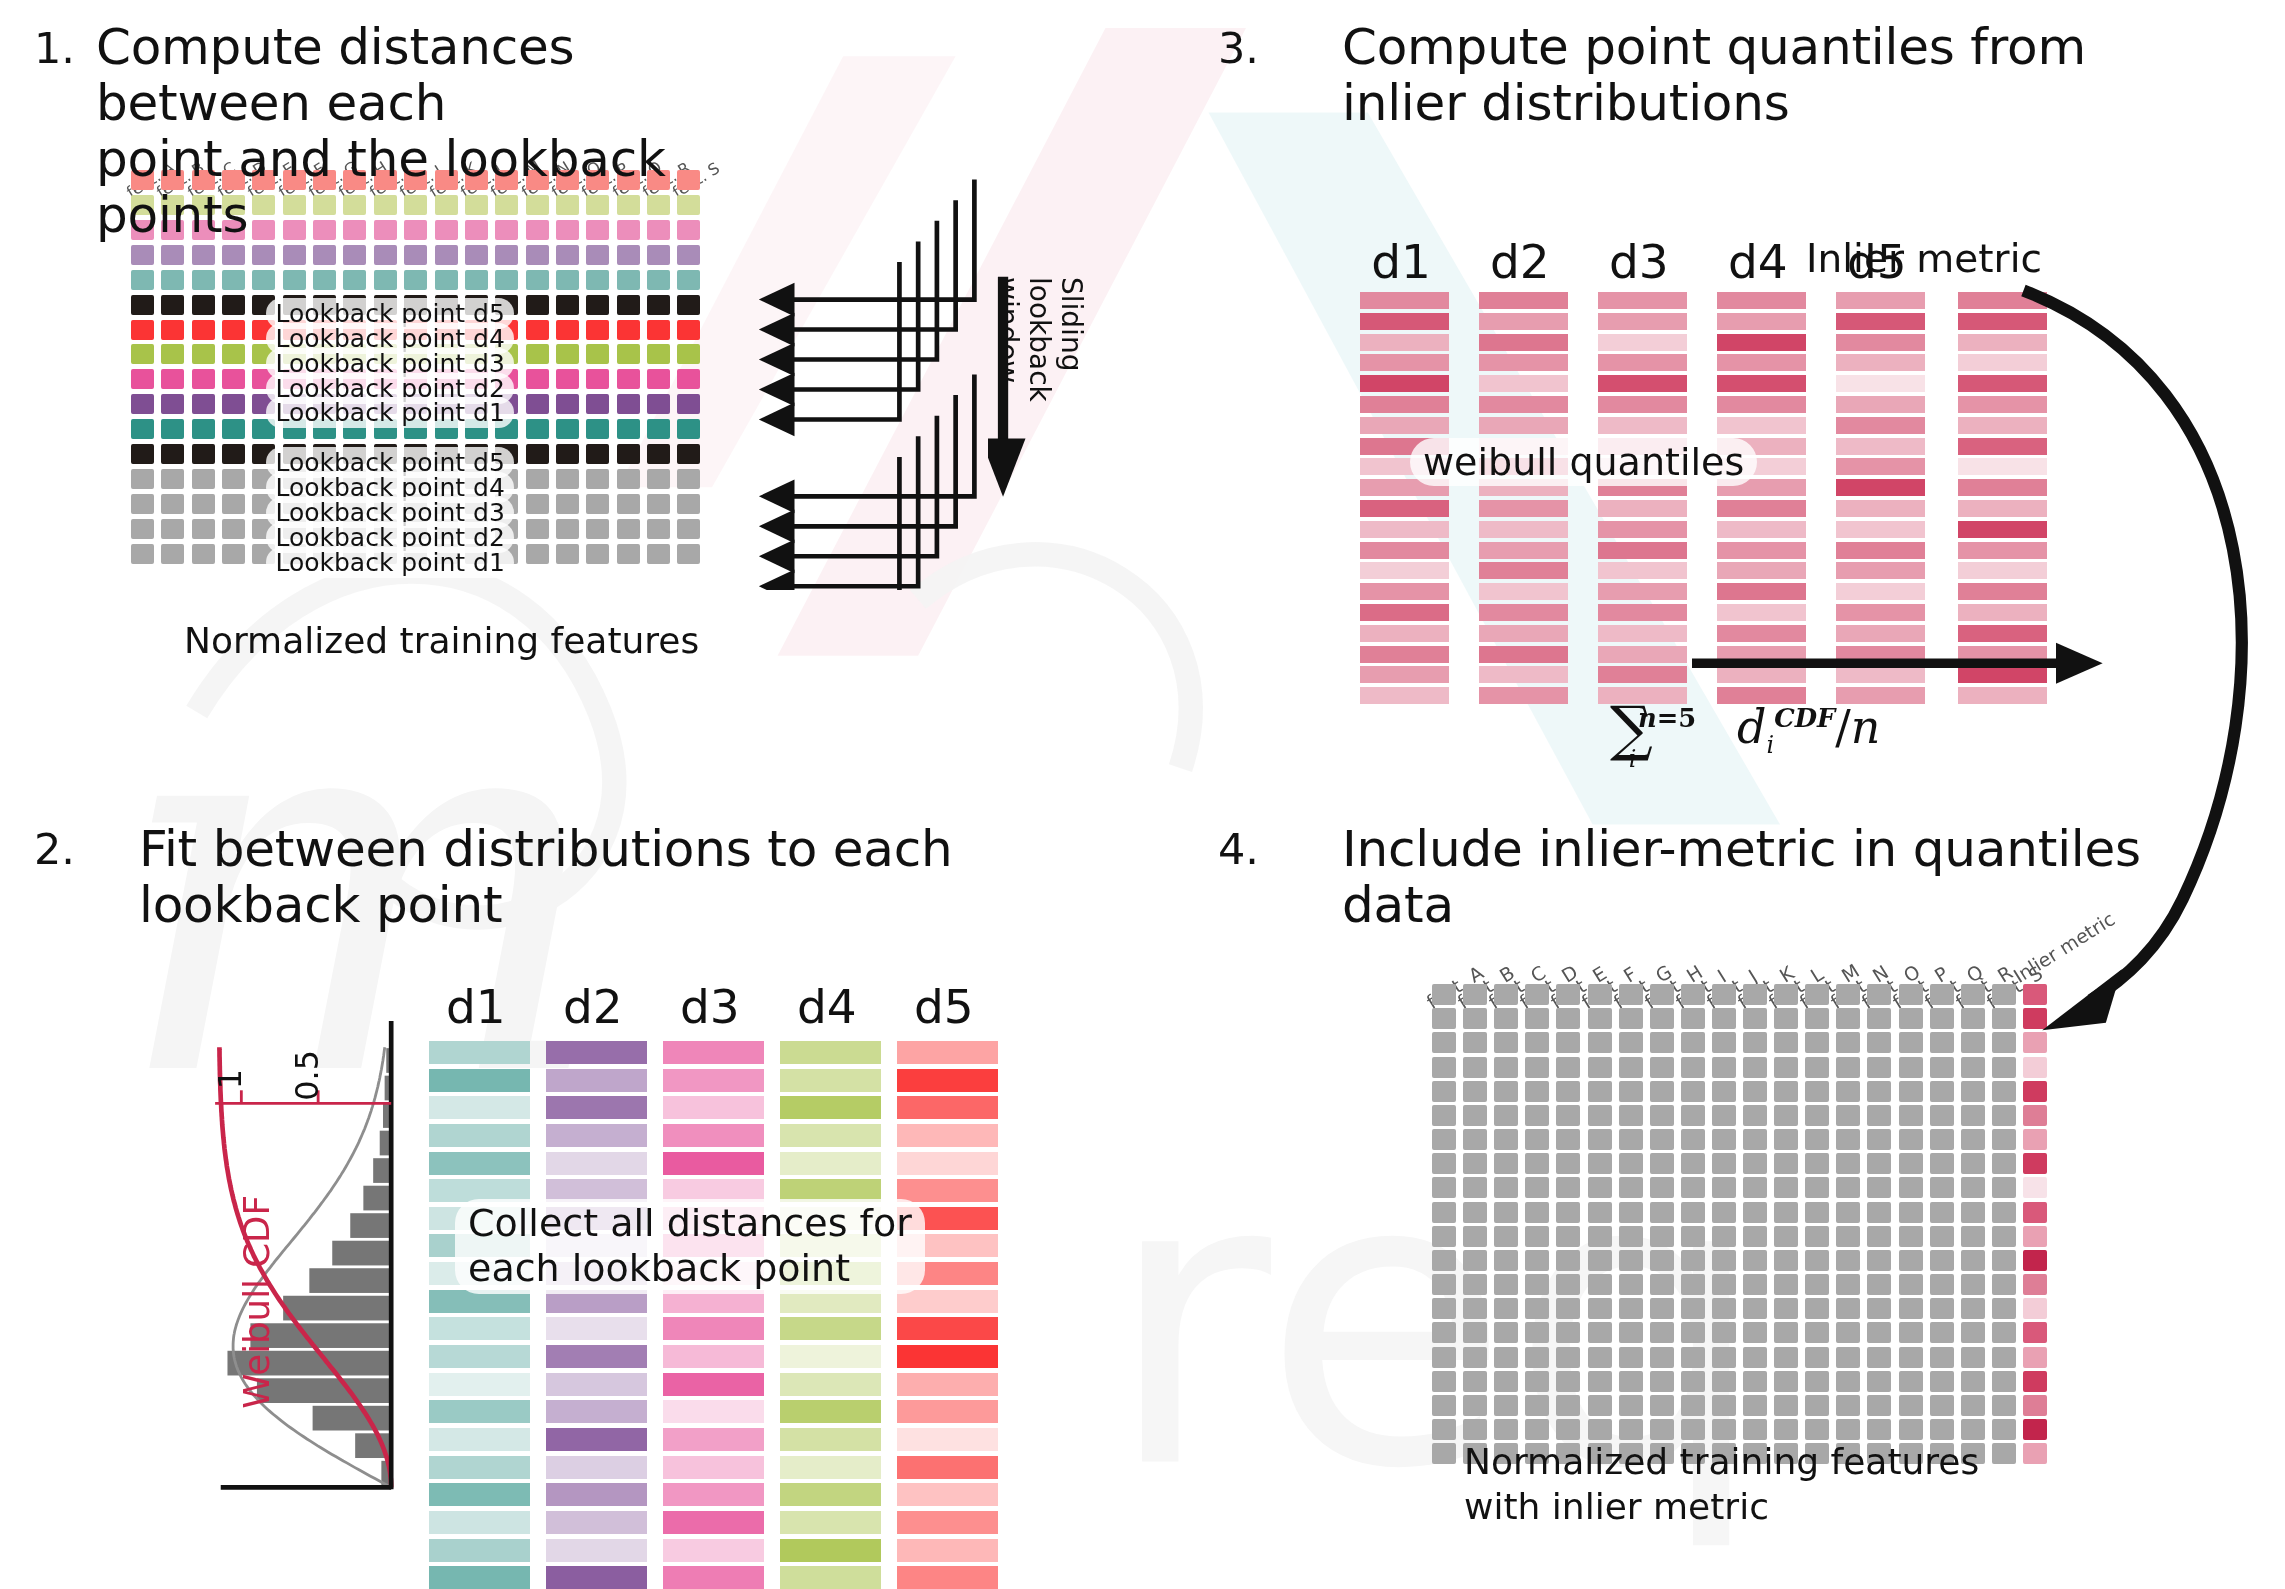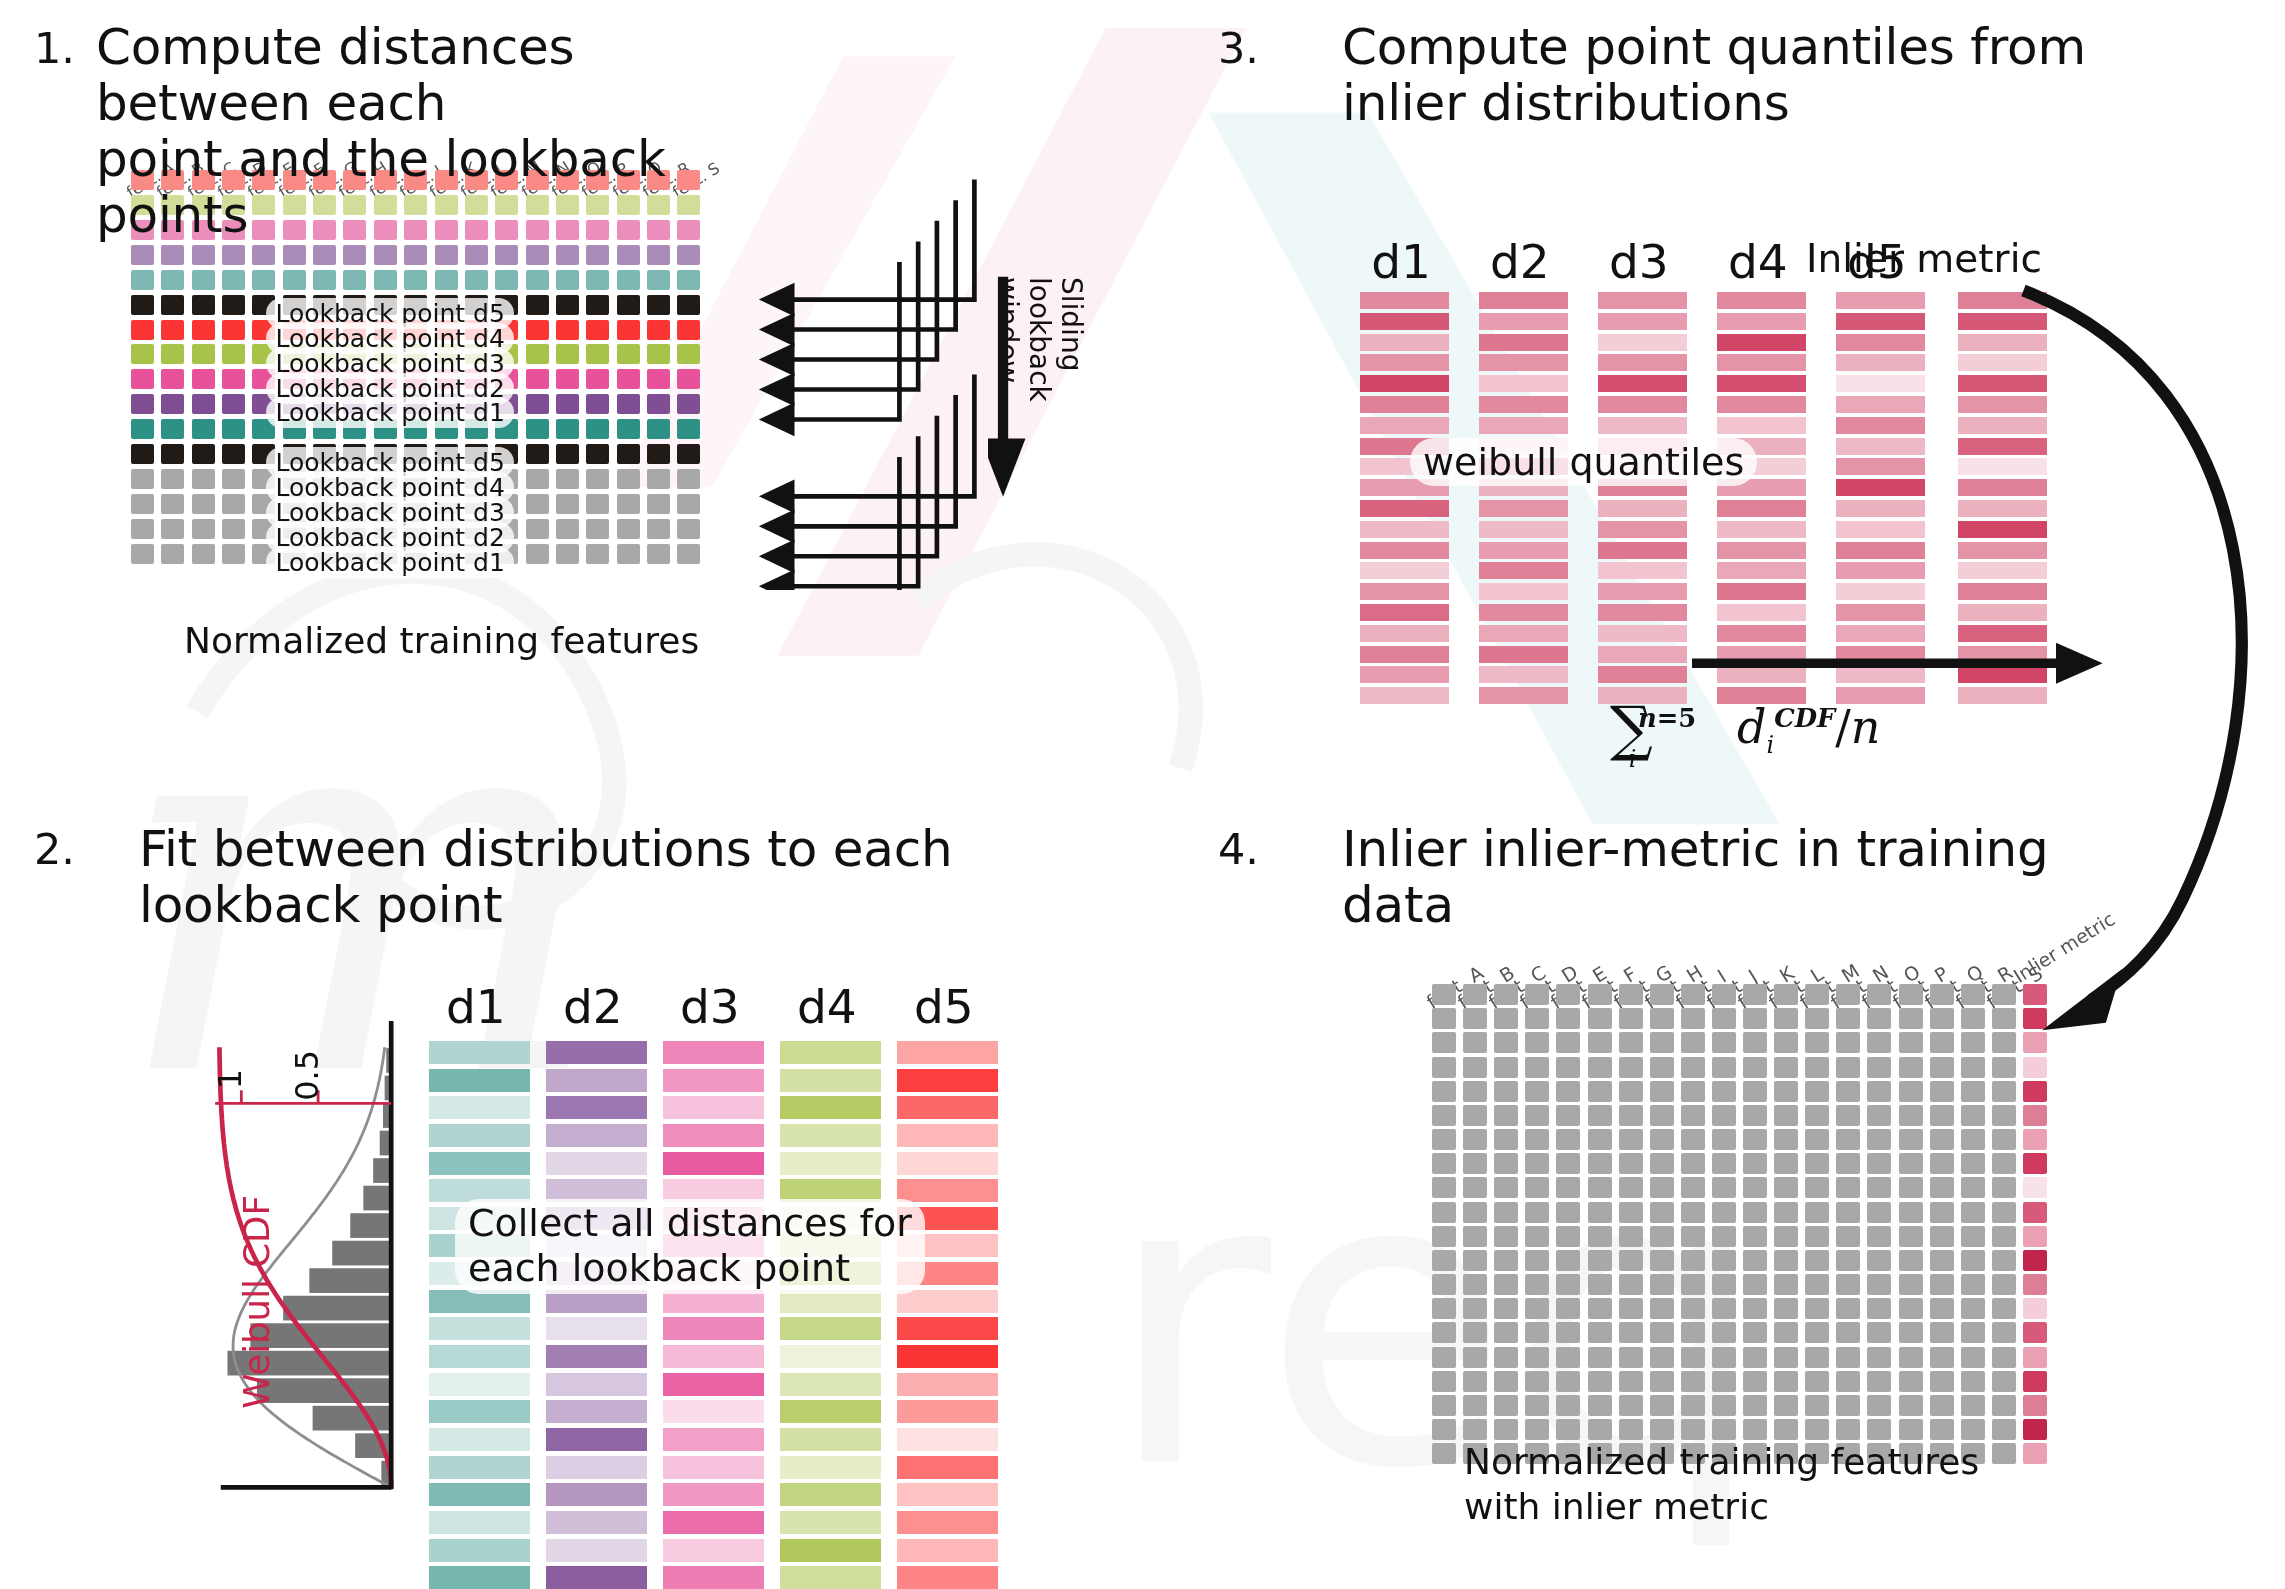--- a/index.html
+++ b/index.html
@@ -732,21 +732,21 @@
       <div style="position: absolute; left: 468px; top: 442px; width: 101px; height: 22.5px; background: rgb(254, 194, 194);"></div>
       <div style="position: absolute; left: 468px; top: 470px; width: 101px; height: 22.5px; background: rgb(253, 143, 143);"></div>
       <div style="position: absolute; left: 468px; top: 498px; width: 101px; height: 22.5px; background: rgb(254, 184, 184);"></div>
       <div style="position: absolute; left: 468px; top: 525px; width: 101px; height: 22.5px; background: rgb(253, 133, 133);"></div>
     </div>
 </div>
 <div class="overlay-txt" style="left:455px;top:1199px;white-space:pre-line;line-height:1.2;">Collect all distances for
 each lookback point</div>
 
 <div class="step-num" style="left:1218px;top:824px;">4.</div>
-<div class="step-title" style="left:1342px;top:821px;width:824px;white-space:pre-line;">Inlier inlier-metric in training
+<div class="step-title" style="left:1342px;top:821px;width:824px;white-space:pre-line;">Include inlier-metric in quantiles
 data</div>
 
 <div class="panel" style="left:1432px;top:939px;">
   <div class="featrow" id="p4-feats" style="left:0;top:0;">
       <div class="featlbl" style="left: 1.9px; top: 52px; font-size: 19px;">feat. A</div>
       <div class="featlbl" style="left: 33px; top: 52px; font-size: 19px;">feat. B</div>
       <div class="featlbl" style="left: 64px; top: 52px; font-size: 19px;">feat. C</div>
       <div class="featlbl" style="left: 95px; top: 52px; font-size: 19px;">feat. D</div>
       <div class="featlbl" style="left: 126px; top: 52px; font-size: 19px;">feat. E</div>
       <div class="featlbl" style="left: 157px; top: 52px; font-size: 19px;">feat. F</div>

